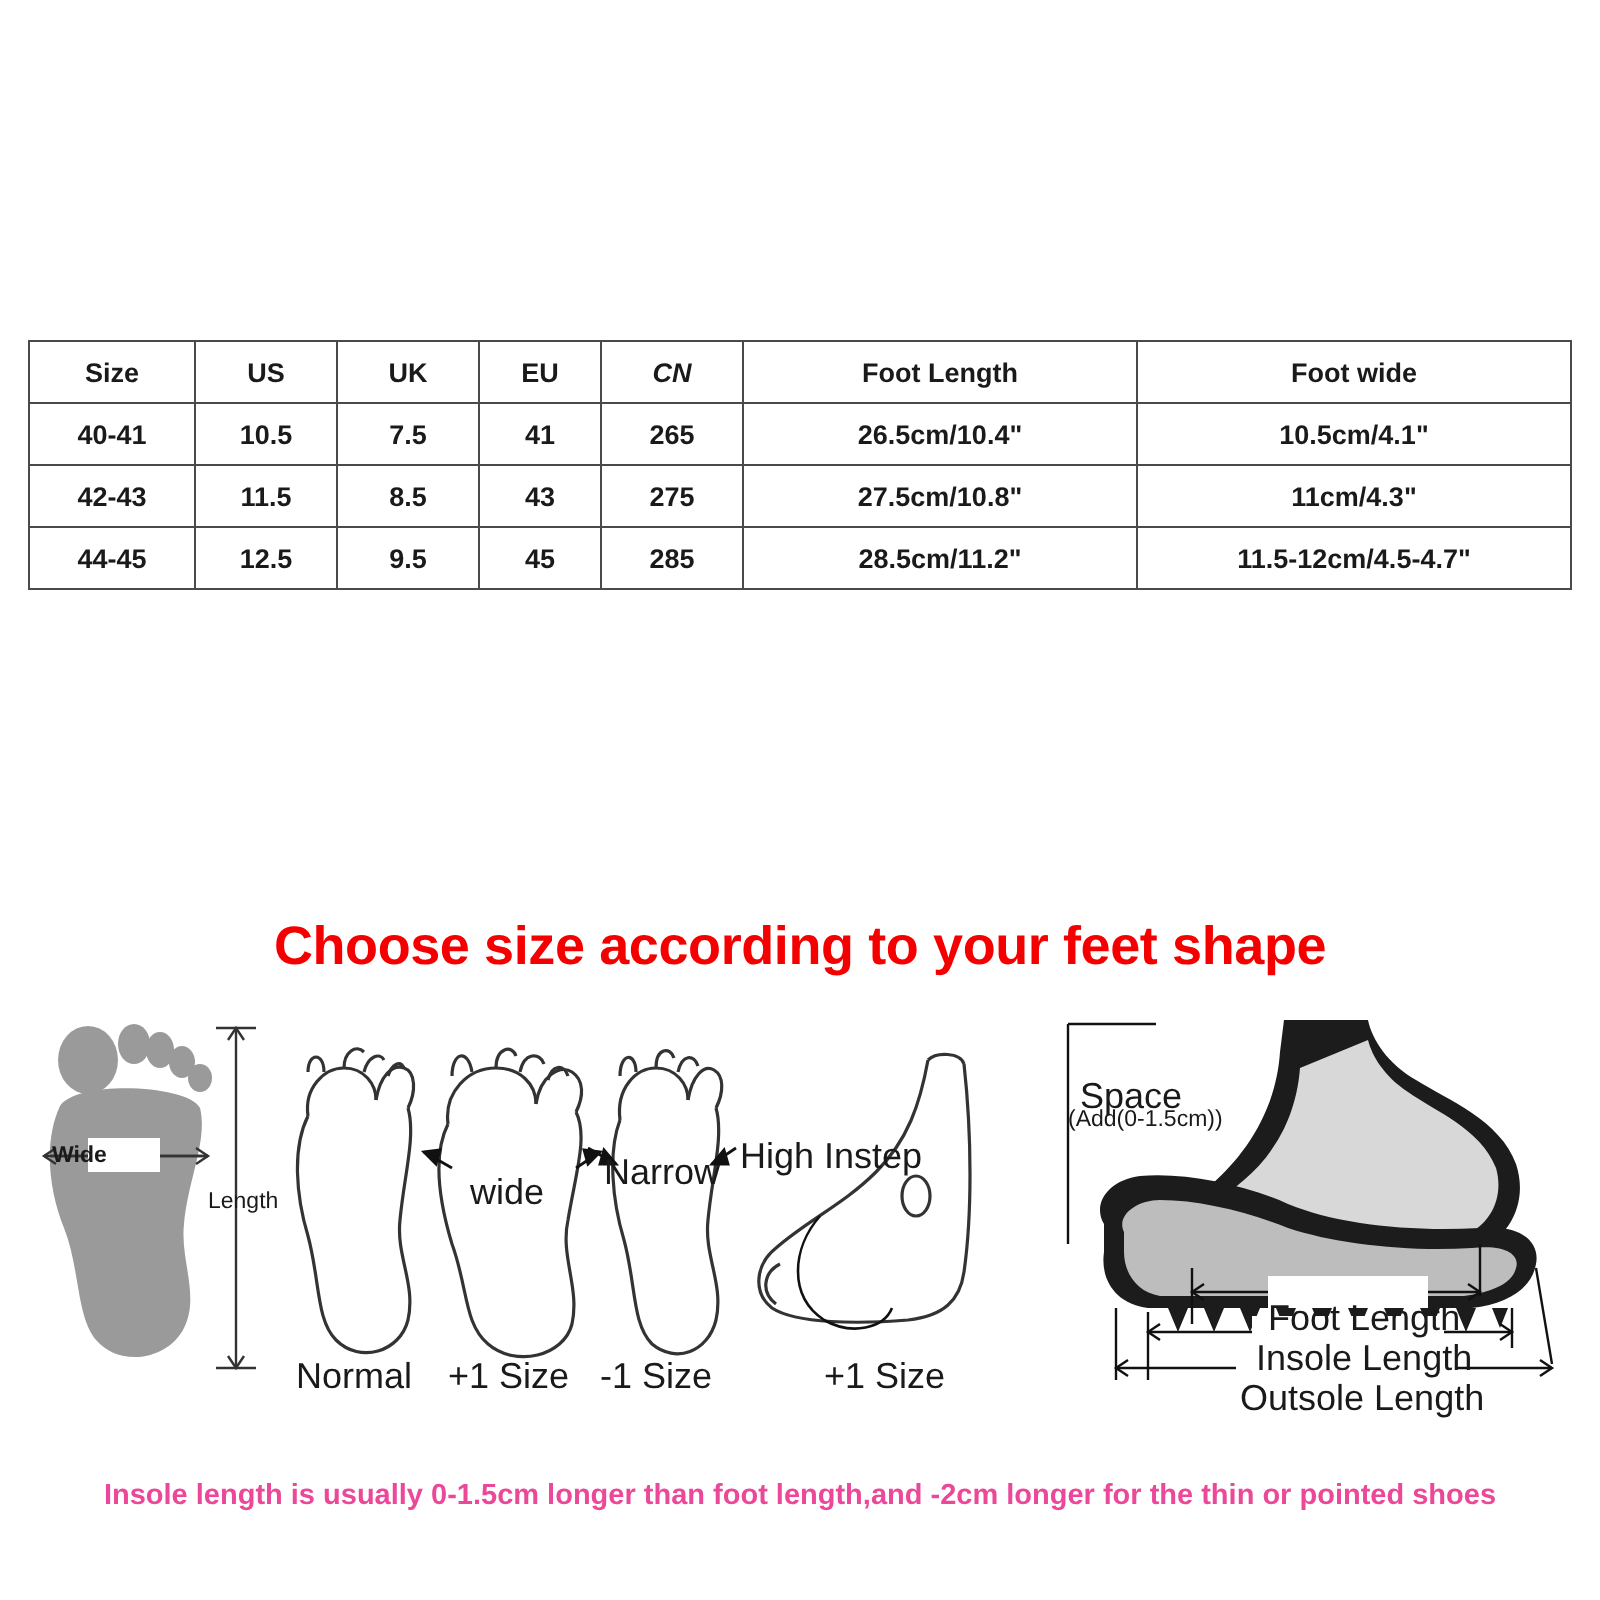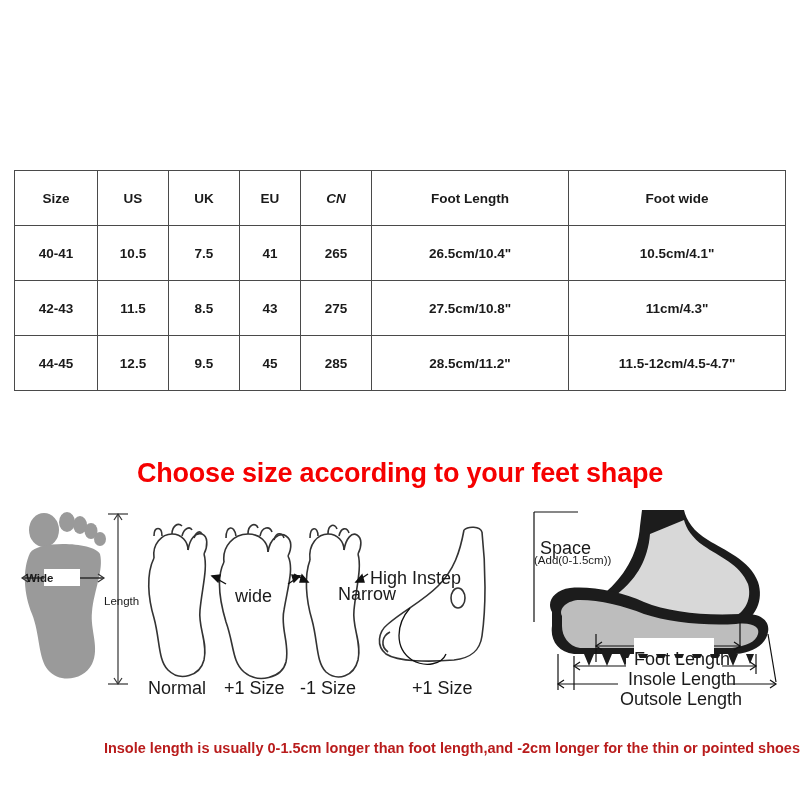--- a/index.html
+++ b/index.html
@@ -29,21 +29,21 @@
     table-layout: fixed;
   }
   table.size-table th,
   table.size-table td {
     border: 1px solid #4a4a4a;
     text-align: center;
     font-size: 13.5px;
     font-weight: bold;
     color: #1a1a1a;
     height: 30px;
-    padding: 12px 2px;
+    padding: 0 2px;
     white-space: nowrap;
   }
   table.size-table th {
     font-weight: bold;
   }
   .col-size  { width: 78px; }
   .col-us    { width: 66px; }
   .col-uk    { width: 66px; }
   .col-eu    { width: 56px; }
   .col-cn    { width: 66px; font-style: italic; }
@@ -81,24 +81,24 @@
   }
   .lbl.small { font-size: 11.5px; }
   .lbl.b { font-weight: bold; }
 
   
   .footnote {
     position: absolute;
     top: 740px;
     left: 0;
     width: 800px;
-    text-align: right;
+    text-align: center;
     font-size: 14.5px;
     font-weight: bold;
-    color: #b91c1c;
+    color: #ec4899;
   }
 </style>
 </head>
 <body>
 
 <div class="table-wrap">
   <table class="size-table">
     <thead>
       <tr>
         <th class="col-size">Size</th>
@@ -220,21 +220,21 @@
       <path d="M51 24 C53 15 59 15 61 21"></path>
     </g>
 
     <g stroke="#111" stroke-width="1.4" fill="#111">
       <line x1="6" y1="62" x2="20" y2="70"></line>
       <polygon points="20,70 12,70 14,63"></polygon>
       <line x1="80" y1="62" x2="68" y2="70"></line>
       <polygon points="68,70 76,70 74,63"></polygon>
     </g>
   </svg>
-  <div class="lbl" style="left:302px; top:84px;margin-left:36px;">Narrow</div>
+  <div class="lbl" style="left:302px; top:76px;">Narrow</div>
   <div class="lbl" style="left:300px; top:178px;">-1 Size</div>
 
   <svg width="140" height="175" viewBox="0 0 140 175" style="position:absolute;left:368px;top:12px;">
     <g fill="none" stroke="#333" stroke-width="1.6">
       <path d="M96 18 C92 40 86 58 70 74 C54 90 36 98 20 112 C10 120 8 134 18 142 C30 150 62 150 86 148 C104 146 112 138 114 124 C118 96 118 56 114 20"></path>
       <path d="M96 18 C100 14 112 14 114 20"></path>
       <path d="M22 120 C14 124 12 134 20 140"></path>
       <ellipse cx="90" cy="86" rx="7" ry="10"></ellipse>
     </g>
 

